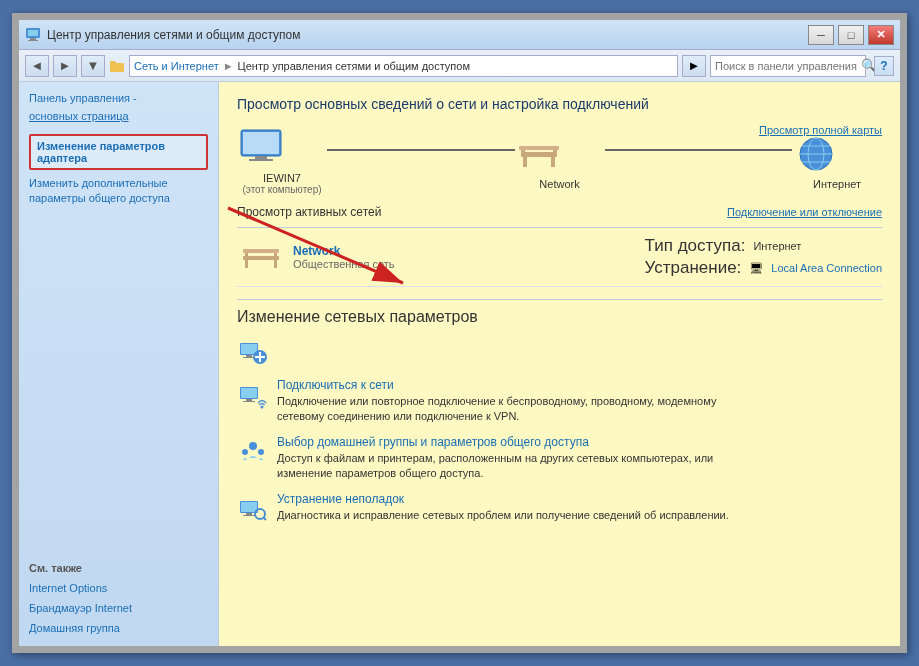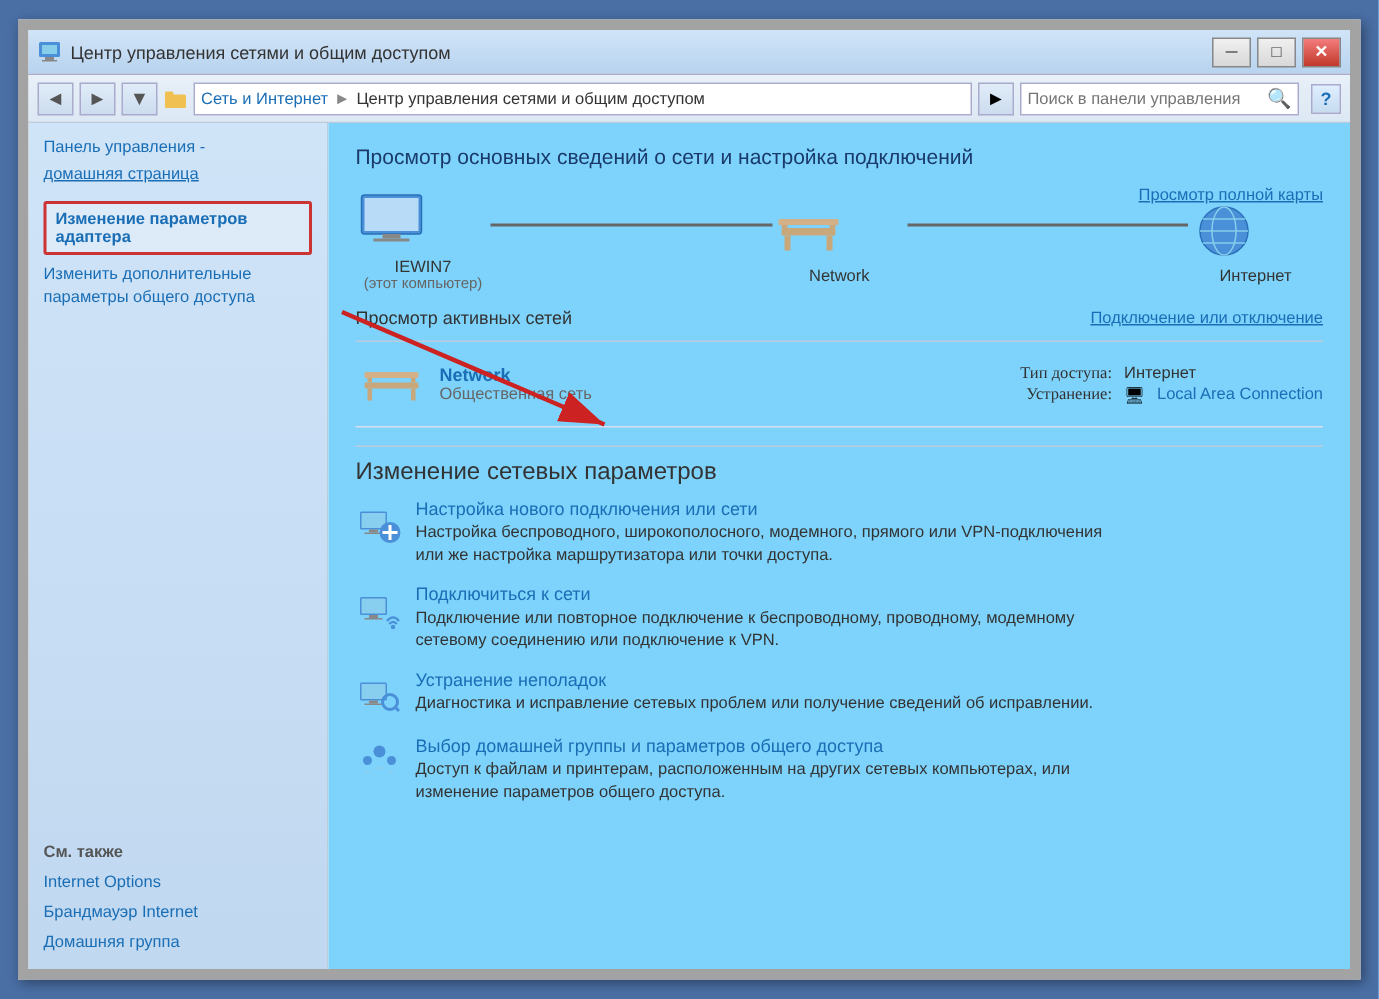--- a/index.html
+++ b/index.html
@@ -99,21 +99,21 @@
       height: 22px;
       background: linear-gradient(to bottom, #e0ecf8, #ccddef);
       border: 1px solid #aac;
       display: flex;
       align-items: center;
       justify-content: center;
       cursor: pointer;
       font-size: 13px;
     }
     .search-bar {
-      width: 186px;
+      width: 156px;
       height: 22px;
       border: 1px solid #aac;
       display: flex;
       align-items: center;
       background: #fff;
       padding: 0 4px;
       gap: 4px;
     }
     .search-bar input {
       border: none;
@@ -196,21 +196,21 @@
       color: #1a6eb5;
       font-size: 11px;
       cursor: pointer;
       display: block;
       margin-bottom: 2px;
     }
 
     
     .content-pane {
       flex: 1;
-      background: #7dd3fc;
+      background: #fef9c3;
       padding: 14px 18px;
       overflow-y: auto;
     }
     .content-title {
       font-size: 14px;
       color: #1a3a6b;
       font-weight: normal;
       margin-bottom: 12px;
     }
 
@@ -320,23 +320,22 @@
       gap: 2px;
       text-align: right;
     }
     .detail-row {
       display: flex;
       gap: 8px;
       align-items: center;
     }
     .detail-label {
       color: #333;
-      font-size: 11px;
+      font-size: 17px;
       min-width: 80px;
-      font-family: Liberation Serif, serif;
     }
     .detail-value {
       color: #1a6eb5;
       font-size: 11px;
       cursor: pointer;
     }
     .detail-value-plain {
       color: #333;
       font-size: 11px;
     }
@@ -417,21 +416,21 @@
       <input type="text" style="font-size: 11px; color: rgb(153, 153, 153); border: none; outline: none; flex: 1 1 0%;" placeholder="Поиск в панели управления">
       <span class="search-icon-btn">🔍</span>
     </div>
     <div class="help-btn">?</div>
   </div>
 
   <div class="main-content">
 
     <div class="sidebar">
       <span class="sidebar-home-link">Панель управления -</span>
-      <span class="sidebar-home-line2">домашняя страница</span>
+      <span class="sidebar-home-line2">основных страница</span>
 
       <div style="margin-top:6px;">
         <div class="sidebar-item" style="white-space:pre-line;">Изменение параметров
 адаптера</div>
       </div>
 
       <span class="sidebar-link" style="white-space:pre-line; line-height:1.4;">Изменить дополнительные
 параметры общего доступа</span>
 
       <div class="sidebar-spacer"></div>
@@ -539,62 +538,39 @@
           <svg width="30" height="30" viewBox="0 0 30 30">
             <rect x="2" y="6" width="18" height="12" rx="1" fill="#4a90d9"></rect>
             <rect x="3" y="7" width="16" height="10" fill="#87ceef"></rect>
             <rect x="8" y="18" width="6" height="2" fill="#888"></rect>
             <rect x="5" y="20" width="12" height="1" fill="#888"></rect>
             <circle cx="22" cy="20" r="7" fill="#4a90d9"></circle>
             <line x1="22" y1="15" x2="22" y2="25" stroke="white" stroke-width="2"></line>
             <line x1="17" y1="20" x2="27" y2="20" stroke="white" stroke-width="2"></line>
           </svg>
         </div>
-        <div class="change-item-content">
-          <div class="change-item-link">Настройка нового подключения или сети</div>
-          <div class="change-item-desc" style="white-space:pre-line;">Настройка беспроводного, широкополосного, модемного, прямого или VPN-подключения
-или же настройка маршрутизатора или точки доступа.</div>
-        </div>
       </div>
 
       <div class="change-item">
         <div class="change-item-icon">
           <svg width="30" height="30" viewBox="0 0 30 30">
             <rect x="2" y="6" width="18" height="12" rx="1" fill="#4a90d9"></rect>
             <rect x="3" y="7" width="16" height="10" fill="#87ceef"></rect>
             <rect x="8" y="18" width="6" height="2" fill="#888"></rect>
             <rect x="5" y="20" width="12" height="1" fill="#888"></rect>
 
             <path d="M20 22 Q24 17 28 22" fill="none" stroke="#4a90d9" stroke-width="1.5"></path>
             <path d="M21.5 24 Q24 21 26.5 24" fill="none" stroke="#4a90d9" stroke-width="1.5"></path>
             <circle cx="24" cy="26" r="1.5" fill="#4a90d9"></circle>
           </svg>
         </div>
         <div class="change-item-content">
           <div class="change-item-link">Подключиться к сети</div>
           <div class="change-item-desc" style="white-space:pre-line;">Подключение или повторное подключение к беспроводному, проводному, модемному
 сетевому соединению или подключение к VPN.</div>
-        </div>
-      </div>
-
-      <div class="change-item">
-        <div class="change-item-icon">
-          <svg width="30" height="30" viewBox="0 0 30 30">
-            <rect x="2" y="6" width="18" height="12" rx="1" fill="#4a90d9"></rect>
-            <rect x="3" y="7" width="16" height="10" fill="#87ceef"></rect>
-            <rect x="8" y="18" width="6" height="2" fill="#888"></rect>
-            <rect x="5" y="20" width="12" height="1" fill="#888"></rect>
-
-            <circle cx="22" cy="19" r="5" fill="none" stroke="#4a90d9" stroke-width="2"></circle>
-            <line x1="25.5" y1="22.5" x2="28" y2="25" stroke="#4a90d9" stroke-width="2"></line>
-          </svg>
-        </div>
-        <div class="change-item-content">
-          <div class="change-item-link">Устранение неполадок</div>
-          <div class="change-item-desc">Диагностика и исправление сетевых проблем или получение сведений об исправлении.</div>
         </div>
       </div>
 
       <div class="change-item">
         <div class="change-item-icon">
           <svg width="30" height="30" viewBox="0 0 30 30">
             <circle cx="15" cy="8" r="4" fill="#4a90d9"></circle>
             <circle cx="7" cy="14" r="3" fill="#4a90d9"></circle>
             <circle cx="23" cy="14" r="3" fill="#4a90d9"></circle>
             <path d="M11 20 Q15 16 19 20" fill="#87ceef"></path>
@@ -602,20 +578,38 @@
             <path d="M21 22 Q23 18 25 22" fill="#87ceef"></path>
           </svg>
         </div>
         <div class="change-item-content">
           <div class="change-item-link">Выбор домашней группы и параметров общего доступа</div>
           <div class="change-item-desc" style="white-space:pre-line;">Доступ к файлам и принтерам, расположенным на других сетевых компьютерах, или
 изменение параметров общего доступа.</div>
         </div>
       </div>
 
+      <div class="change-item">
+        <div class="change-item-icon">
+          <svg width="30" height="30" viewBox="0 0 30 30">
+            <rect x="2" y="6" width="18" height="12" rx="1" fill="#4a90d9"></rect>
+            <rect x="3" y="7" width="16" height="10" fill="#87ceef"></rect>
+            <rect x="8" y="18" width="6" height="2" fill="#888"></rect>
+            <rect x="5" y="20" width="12" height="1" fill="#888"></rect>
+
+            <circle cx="22" cy="19" r="5" fill="none" stroke="#4a90d9" stroke-width="2"></circle>
+            <line x1="25.5" y1="22.5" x2="28" y2="25" stroke="#4a90d9" stroke-width="2"></line>
+          </svg>
+        </div>
+        <div class="change-item-content">
+          <div class="change-item-link">Устранение неполадок</div>
+          <div class="change-item-desc">Диагностика и исправление сетевых проблем или получение сведений об исправлении.</div>
+        </div>
+      </div>
+
     </div>
   </div>
 </div>
 
 <svg style="position:absolute; top:13px; left:13px; width:895px; height:640px; pointer-events:none;">
 
   <defs>
     <marker id="arrowhead" markerWidth="10" markerHeight="7" refX="10" refY="3.5" orient="auto">
       <polygon points="0 0, 10 3.5, 0 7" fill="#cc2222"></polygon>
     </marker>

